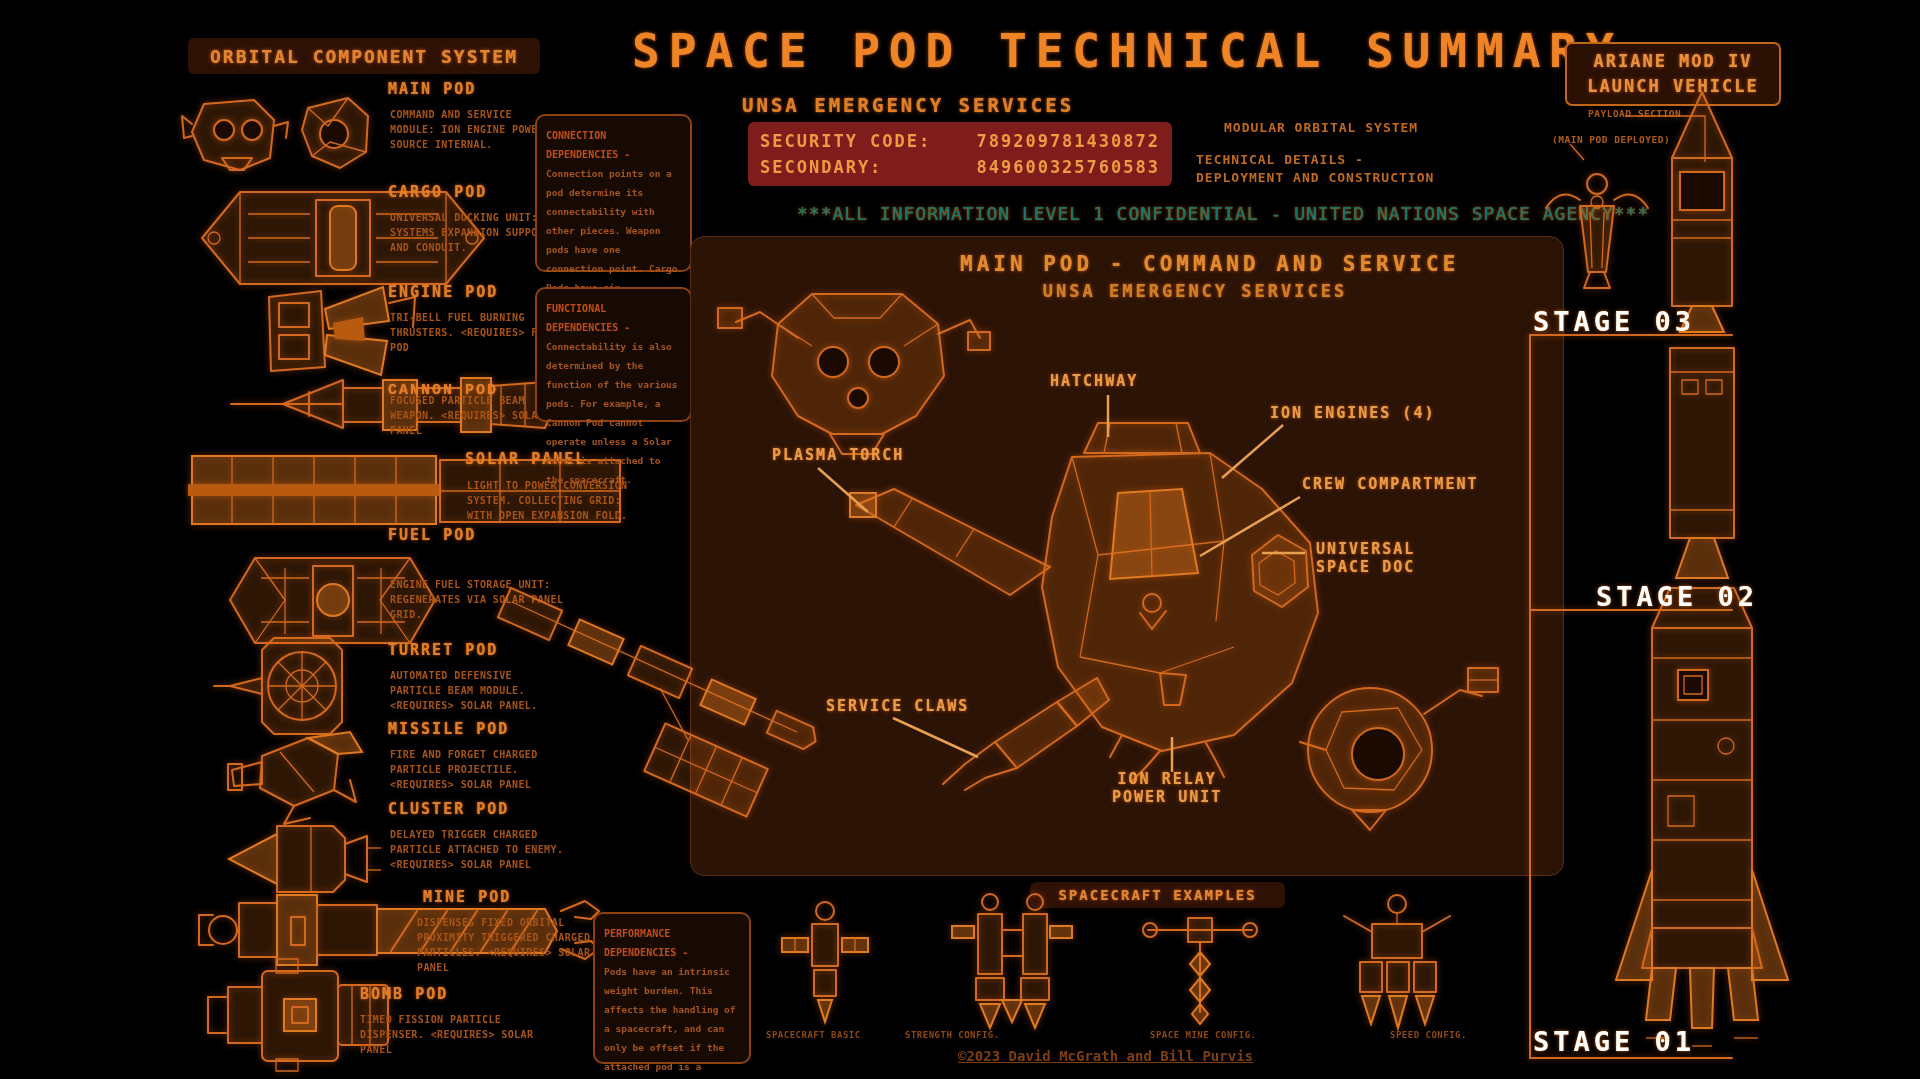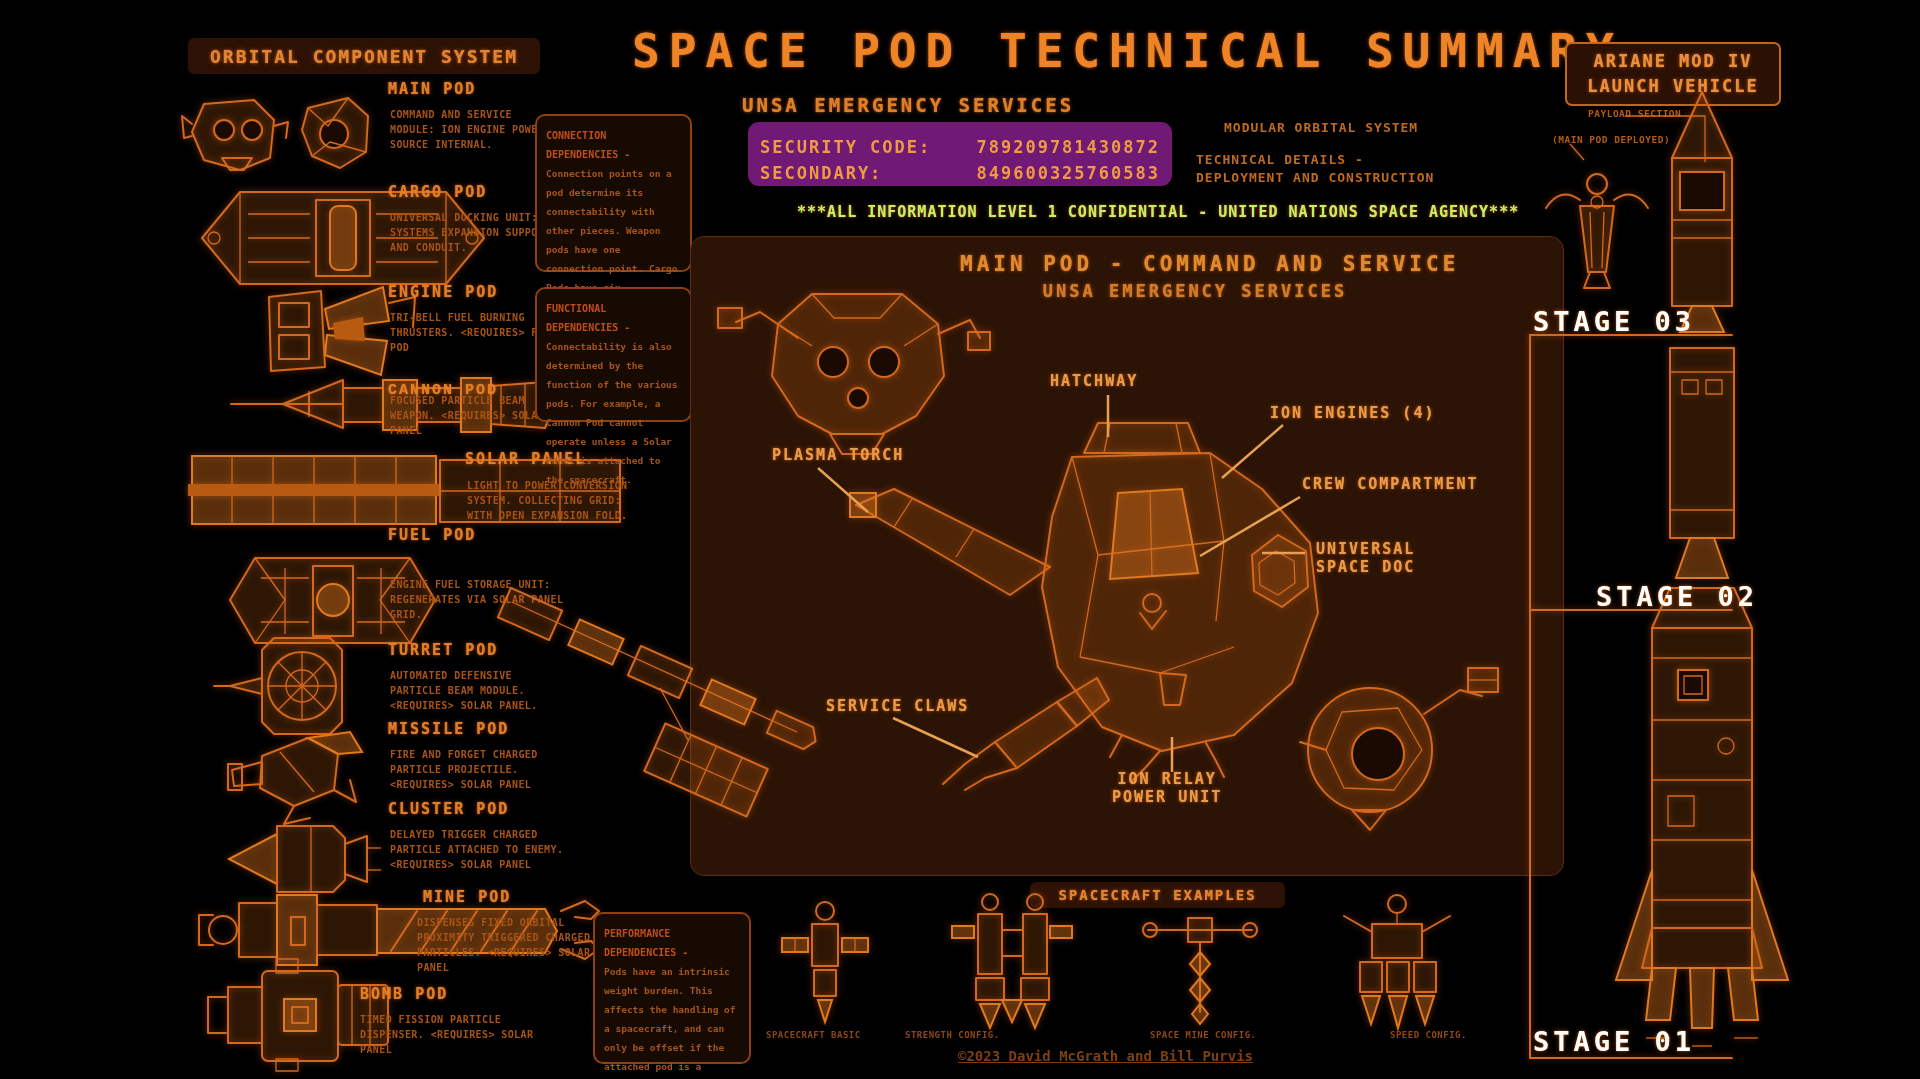--- a/index.html
+++ b/index.html
@@ -9,25 +9,25 @@
   .glow{text-shadow:0 0 4px rgba(255,120,20,.55),0 0 1px rgba(255,150,50,.8);}
   .title{font-size:46px;font-weight:bold;letter-spacing:9px;color:#ef8426;white-space:nowrap;}
   .boxhdr{background:#2e1105;border-radius:6px;color:#e08432;font-weight:bold;
           display:flex;align-items:center;justify-content:center;letter-spacing:2px;}
   .podname{font-size:15px;font-weight:bold;letter-spacing:2px;color:#e07d26;white-space:nowrap;}
   .poddesc{font-size:10px;font-weight:bold;letter-spacing:.4px;line-height:1.5;color:#aa5414;}
   .notebox{background:#160a02;border:2px solid #8f4210;border-radius:10px;padding:8px 9px;box-sizing:border-box;}
   .notetitle{font-size:10px;font-weight:bold;color:#c44d16;line-height:1.4;}
   .notebody{font-size:9.5px;font-weight:bold;color:#a8541a;line-height:1.42;}
   .agency{font-size:19px;font-weight:bold;letter-spacing:3px;color:#dd7e28;white-space:nowrap;}
-  .codebox{background:#701a75;border-radius:11px;padding:13px 12px;box-sizing:border-box;}
+  .codebox{background:#7f1d1d;border-radius:6px;padding:7px 12px;box-sizing:border-box;}
   .coderow{font-size:17px;font-weight:bold;letter-spacing:2px;color:#ee9b42;line-height:1.5;
            display:flex;justify-content:space-between;white-space:nowrap;}
   .midnote{font-size:13px;font-weight:bold;letter-spacing:1px;color:#c06a1e;line-height:1.5;white-space:nowrap;}
-  .confid{font-size:15px;font-weight:bold;letter-spacing:1px;color:#bef264;white-space:nowrap;}
+  .confid{font-size:18px;font-weight:normal;letter-spacing:1px;color:#0f766e;white-space:nowrap;}
   .panel{background:#2b1305;border:1px solid #5c2c0c;border-radius:14px;}
   .ptitle{font-size:21px;font-weight:bold;letter-spacing:4px;color:#e08a30;text-align:center;white-space:nowrap;}
   .psub{font-size:17px;font-weight:bold;letter-spacing:3px;color:#d07c28;text-align:center;white-space:nowrap;}
   .callout{font-size:15px;font-weight:bold;letter-spacing:2px;color:#e89a48;white-space:nowrap;}
   .caption{font-size:9px;font-weight:bold;letter-spacing:.5px;color:#8f4812;white-space:nowrap;}
   .credit{font-size:14px;font-weight:bold;color:#7e3f10;white-space:nowrap;text-decoration:underline;}
   .stage{font-size:27px;font-weight:bold;letter-spacing:4px;color:#ffffff;white-space:nowrap;}
   .tinylbl{font-size:9.5px;font-weight:bold;letter-spacing:.5px;color:#b05c18;white-space:nowrap;margin-left:40px;}
   .arianebox{background:#2b1004;border:2px solid #c2671a;border-radius:7px;
              display:flex;flex-direction:column;align-items:center;justify-content:center;}

